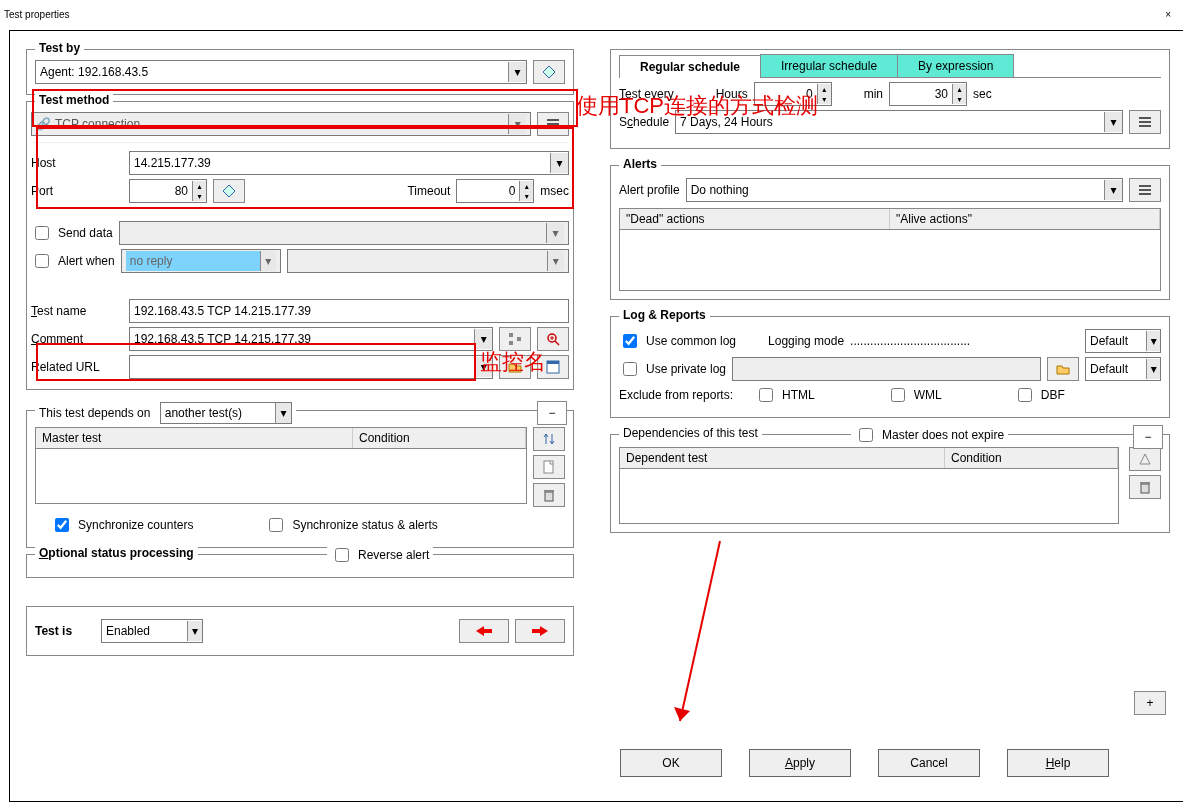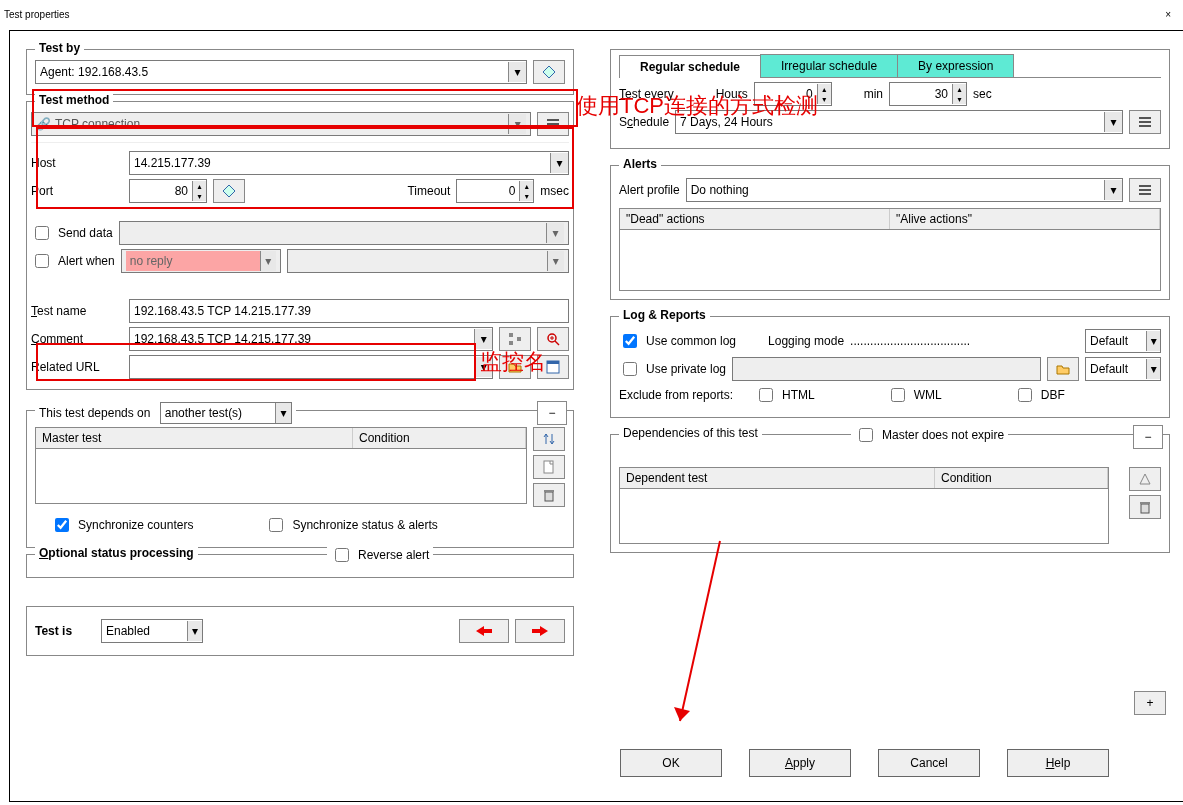--- a/index.html
+++ b/index.html
@@ -133,21 +133,21 @@
           <input disabled="" style="background: rgb(238, 238, 238);">
           <div class="caret">▾</div>
         </div>
       </div>
       <div class="row">
         <div class="chk">
               <input type="checkbox" style="">
               <span>Alert when</span>
             </div>
         <div class="combo input disabled" style="width:150px;flex:none">
-          <input disabled="" style="background: #fca5a5; color: rgb(102, 102, 102);" value="no reply">
+          <input disabled="" style="background: #7dd3fc; color: rgb(102, 102, 102);" value="no reply">
           <div class="caret">▾</div>
         </div>
         <div class="combo input disabled" style="flex:1">
           <input disabled="" style="background: rgb(238, 238, 238);">
           <div class="caret">▾</div>
         </div>
       </div>
 
       <div style="height:18px"></div>
 
@@ -398,21 +398,21 @@
       </div>
     </div>
 
     <div class="gbox" style="margin-top:16px">
       <div class="gtitle">Dependencies of this test</div>
       <div style="position:absolute;left:240px;top:-10px;background:#fff;padding:0 4px" class="chk">
         <input type="checkbox" style="">
         <span>Master does not expire</span>
       </div>
       <div style="position:absolute;right:6px;top:-10px;background:#fff;padding:0 3px" class="btn">−</div>
-      <div style="display:flex;gap:20px;margin-top:24px">
+      <div style="display:flex;gap:10px;margin-top:4px">
         <div style="flex:1">
           <div class="listhdr">
                 <div style="flex:1">Dependent test</div>
                 <div style="width:160px">Condition</div>
               </div>
           <div class="listbody"></div>
         </div>
         <div style="display:flex;flex-direction:column;gap:4px">
           <div class="btn">
                 <svg class="ic" viewBox="0 0 14 14">

